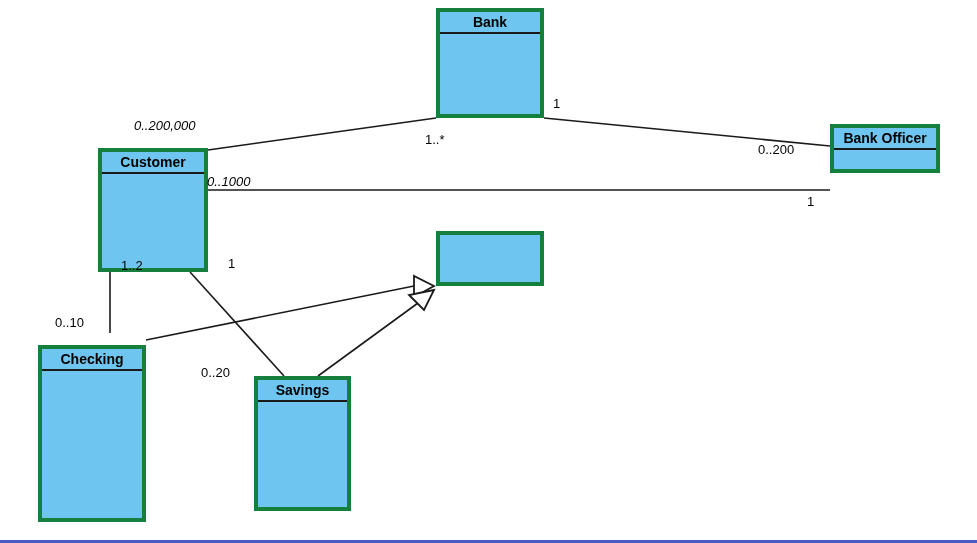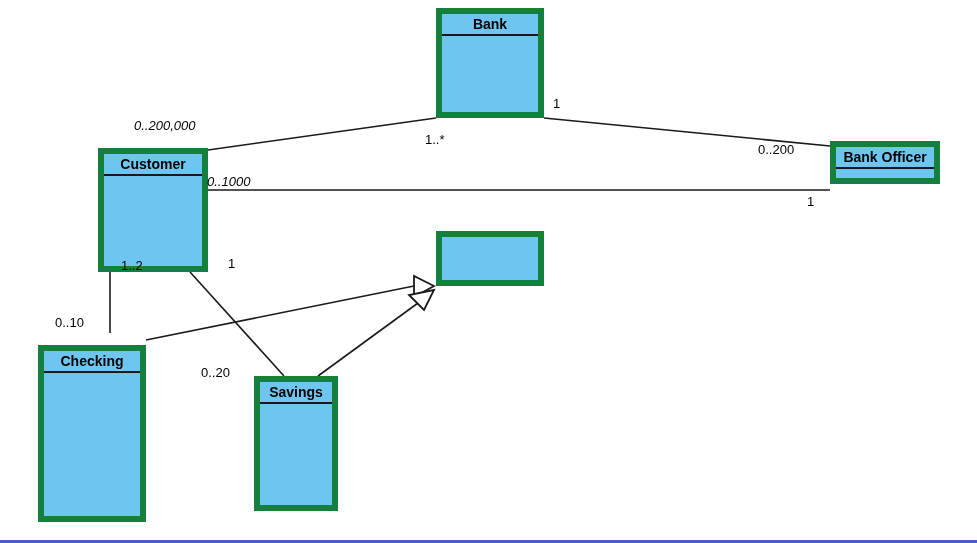--- a/index.html
+++ b/index.html
@@ -28,21 +28,21 @@
   #node-layer {
     position: absolute;
     left: 0;
     top: 0;
     width: 977px;
     height: 543px;
   }
   .uml-class {
     position: absolute;
     box-sizing: border-box;
-    border: 6px solid #15803d;
+    border: 4px solid #15803d;
     background: #6ec6f0;
     display: flex;
     flex-direction: column;
   }
   .uml-class-name {
     box-sizing: border-box;
     height: 22px;
     line-height: 20px;
     text-align: center;
     font-size: 14px;
@@ -103,35 +103,35 @@
     <div class="uml-class" style="left:436px; top:8px; width:108px; height:110px;">
       <div class="uml-class-name">Bank</div>
       <div class="uml-class-attrs"></div>
     </div>
 
     <div class="uml-class" style="left:98px; top:148px; width:110px; height:124px;">
       <div class="uml-class-name">Customer</div>
       <div class="uml-class-attrs"></div>
     </div>
 
-    <div class="uml-class" style="left:830px; top:141px; width:110px; height:43px;">
+    <div class="uml-class" style="left:830px; top:124px; width:110px; height:49px;">
       <div class="uml-class-name">Bank Officer</div>
       <div class="uml-class-attrs"></div>
     </div>
 
     <div class="uml-class" style="left:436px; top:231px; width:108px; height:55px;">
       <div class="uml-class-attrs"></div>
     </div>
 
     <div class="uml-class" style="left:38px; top:345px; width:108px; height:177px;">
       <div class="uml-class-name">Checking</div>
       <div class="uml-class-attrs"></div>
     </div>
 
-    <div class="uml-class" style="left:254px; top:376px; width:84px; height:135px;">
+    <div class="uml-class" style="left:254px; top:376px; width:97px; height:135px;">
       <div class="uml-class-name">Savings</div>
       <div class="uml-class-attrs"></div>
     </div>
 
     <div class="mult-label" style="left:425px; top:133px;">1..*</div>
 
     <div class="mult-label" style="left:134px; top:119px;font-style:italic;">0..200,000</div>
 
     <div class="mult-label" style="left:553px; top:97px;">1</div>
 

